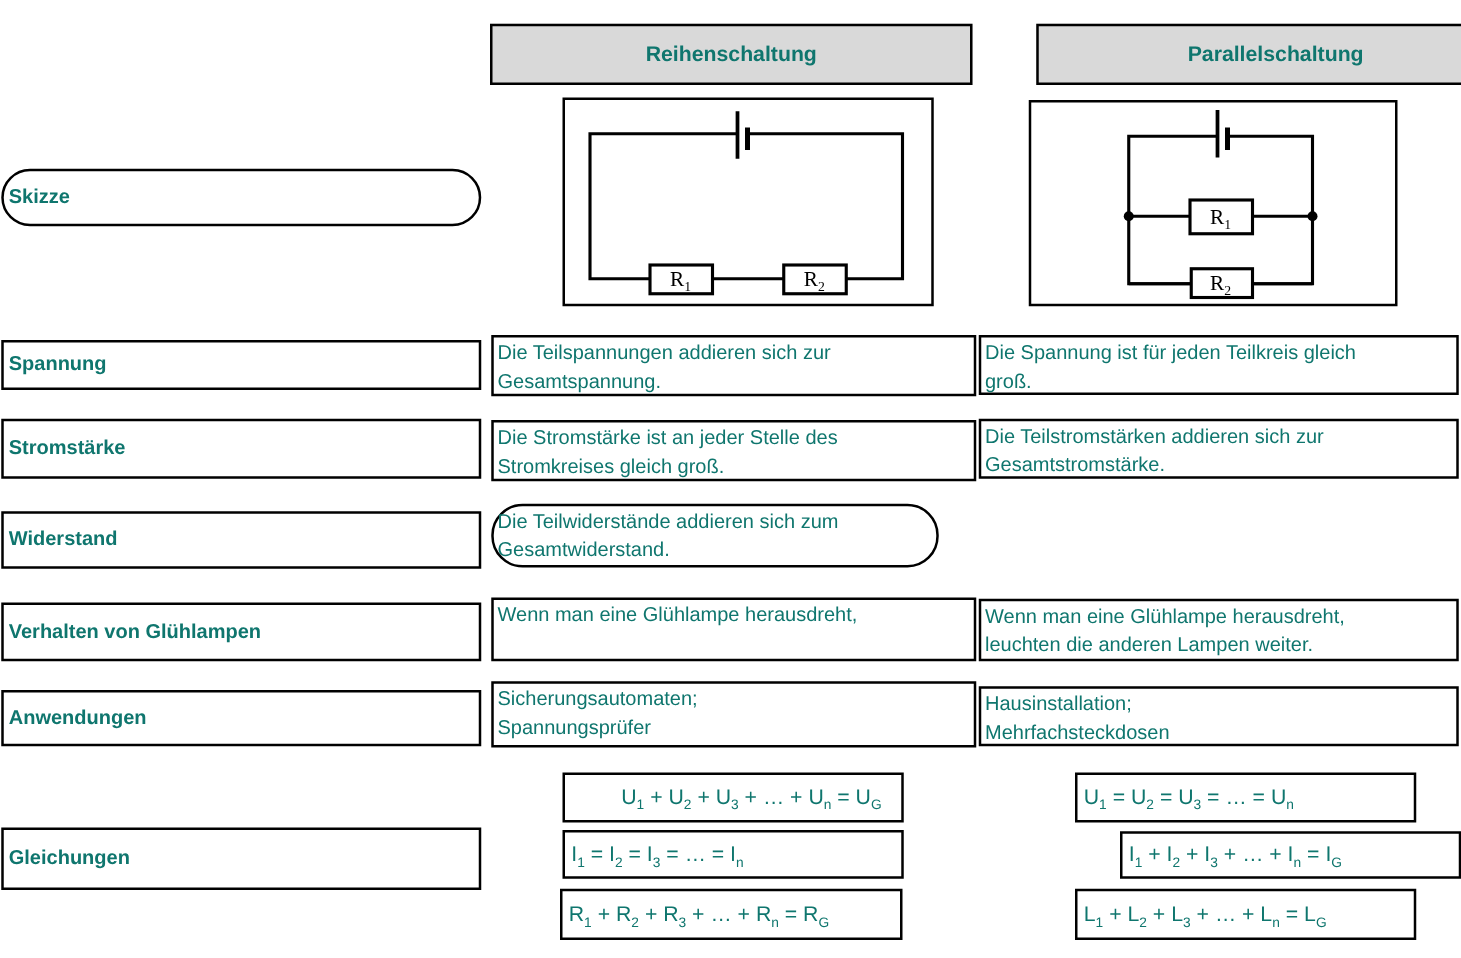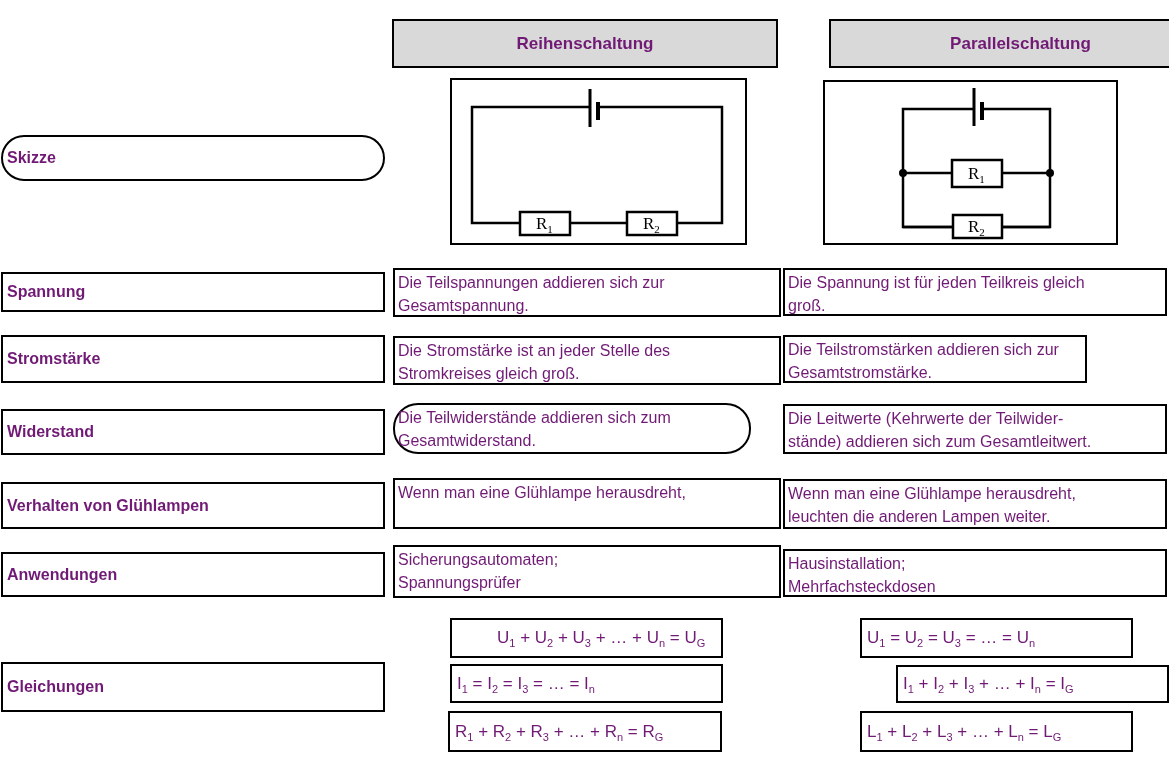--- a/index.html
+++ b/index.html
@@ -1,17 +1,17 @@
 <!DOCTYPE html>
 <html><head>
 <meta charset="utf-8">
 <style>
   html,body{margin:0;padding:0;background:#fff;}
   #page{position:relative;width:1169px;height:766px;background:#fff;
-        font-family:"Liberation Sans",sans-serif;color:#701a75;overflow:hidden;}
+        font-family:"Liberation Sans",sans-serif;color:#0f766e;overflow:hidden;}
   .box{position:absolute;box-sizing:border-box;border:2px solid #000;background:#fff;}
   .header-box{display:flex;align-items:center;justify-content:center;
               font-weight:bold;font-size:17px;}
   .label-box{display:flex;align-items:center;padding-left:4px;
              font-weight:bold;font-size:16px;}
   .cell-box{font-size:16px;line-height:23px;padding:1px 2px 0 3px;}
   .eq-box{display:flex;align-items:center;padding-left:5px;font-size:17px;white-space:pre;}
   .eq-box sub{font-size:11px;line-height:0;}
   svg{display:block;}
   .wire{stroke:#000;stroke-width:2.5;fill:none;}
@@ -98,35 +98,31 @@
     <div>groß.</div>
   </div>
 
   <div class="box label-box" style="left:1px;top:335px;width:384px;height:48px;">
     <span>Stromstärke</span>
   </div>
   <div class="box cell-box" style="left:393px;top:336px;width:388px;height:49px;">
     <div>Die Stromstärke ist an jeder Stelle des</div>
     <div>Stromkreises gleich groß.</div>
   </div>
-  <div class="box cell-box" style="left:783px;top:335px;width:304px;height:48px;">
+  <div class="box cell-box" style="left:783px;top:335px;width:384px;height:48px;">
     <div>Die Teilstromstärken addieren sich zur</div>
     <div>Gesamtstromstärke.</div>
   </div>
 
   <div class="box label-box" style="left:1px;top:409px;width:384px;height:46px;">
     <span>Widerstand</span>
   </div>
   <div class="box cell-box" style="left:393px;top:403px;width:358px;height:51px;border-radius:25px;">
     <div>Die Teilwiderstände addieren sich zum</div>
     <div>Gesamtwiderstand.</div>
-  </div>
-  <div class="box cell-box" style="left:783px;top:404px;width:384px;height:50px;">
-    <div>Die Leitwerte (Kehrwerte der Teilwider-</div>
-    <div>stände) addieren sich zum Gesamtleitwert.</div>
   </div>
 
   <div class="box label-box" style="left:1px;top:482px;width:384px;height:47px;">
     <span>Verhalten von Glühlampen</span>
   </div>
   <div class="box cell-box" style="left:393px;top:478px;width:388px;height:51px;">
     <div>Wenn man eine Glühlampe herausdreht,</div>
   </div>
   <div class="box cell-box" style="left:783px;top:479px;width:384px;height:50px;">
     <div>Wenn man eine Glühlampe herausdreht,</div>

